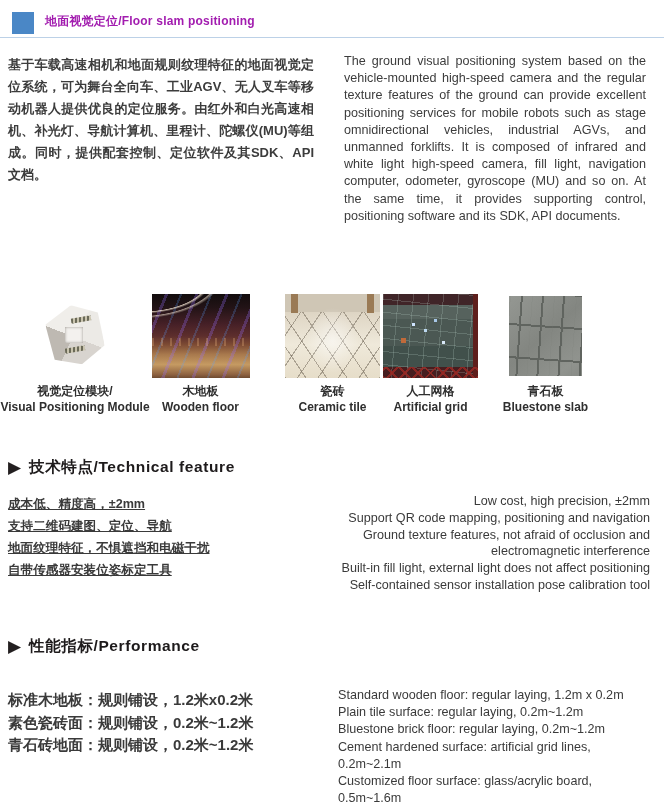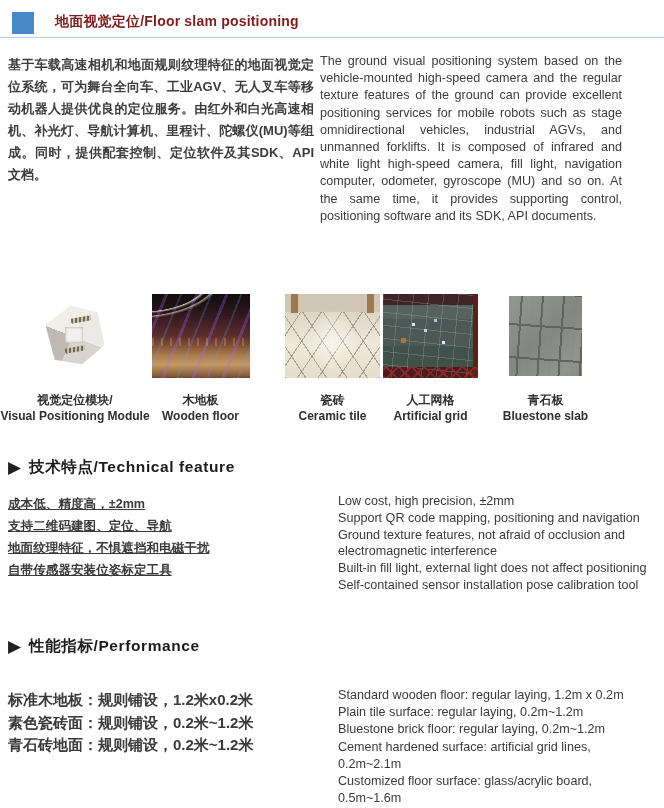--- a/index.html
+++ b/index.html
@@ -6,31 +6,31 @@
   html,body { background:#ffffff; }
   body {
     width:664px; height:808px; position:relative; overflow:hidden;
     font-family:"Liberation Sans","DejaVu Sans",sans-serif;
     color:#3a3a3a;
   }
   .page { position:absolute; inset:0; background:#fff; }
 
   
   .hdr-square { position:absolute; left:12px; top:12px; width:22px; height:22px; background:#4a87c6; }
-  .hdr-title  { position:absolute; left:55px; top:13px; font-size:14px; font-weight:600; color:#7f1d1d; letter-spacing:.2px; }
+  .hdr-title  { position:absolute; left:45px; top:13px; font-size:12px; font-weight:600; color:#a21caf; letter-spacing:.2px; }
   .hdr-rule   { position:absolute; left:0; top:37px; width:664px; height:1px; background:#bcd1e7; }
 
   
   .intro-zh { position:absolute; left:8px;   top:54px; width:306px; font-size:13px; line-height:22px; font-weight:600; text-align:justify; color:#3c3c3c; }
-  .intro-en { position:absolute; left:320px; top:53px; width:302px; font-size:12.6px; line-height:17.2px; text-align:justify; color:#3c3c3c; }
+  .intro-en { position:absolute; left:344px; top:53px; width:302px; font-size:12.6px; line-height:17.2px; text-align:justify; color:#3c3c3c; }
 
   
   .fig { position:absolute; top:294px; display:flex; flex-direction:column; align-items:center; }
   .imgbox { height:84px; display:flex; align-items:flex-start; justify-content:center; overflow:hidden; }
-  .cap { margin-top:14px; text-align:center; font-size:12px; line-height:16px; font-weight:600; color:#2f2f2f; white-space:nowrap; }
+  .cap { margin-top:5px; text-align:center; font-size:12px; line-height:16px; font-weight:600; color:#2f2f2f; white-space:nowrap; }
 
   
   .ph-module { position:relative; width:64px; height:66px; background:#fff; }
   .ph-module .dev {
     position:absolute; left:4px; top:2px; width:56px; height:60px;
     transform:rotate(-8deg);
     clip-path:polygon(50% 0, 96% 18%, 100% 74%, 55% 100%, 8% 86%, 0 26%);
     background:conic-gradient(from 40deg at 46% 52%, #eceae6 0 22%, #d8d4cf 22% 48%, #beb9b2 48% 72%, #f0eeea 72% 100%);
   }
   .ph-module .hole { position:absolute; left:22px; top:24px; width:18px; height:16px; background:#f3f1ee; box-shadow:inset 0 0 3px #9a958e; }
@@ -96,21 +96,21 @@
   .sec-title .tri { font-size:17px; line-height:17px; color:#231f20; }
   .sec-title .txt { font-size:15.5px; font-weight:700; letter-spacing:.6px; }
   .sec-tech { top:457px; }
   .sec-perf { top:636px; }
 
   .list { position:absolute; }
   .list .li { display:block; }
   .tech-zh { left:8px; top:493px; width:320px; font-size:12.6px; font-weight:600; }
   .tech-zh .li { line-height:22px;text-decoration:underline; }
   .tech-en { left:338px; top:493px; width:312px; font-size:12.6px; }
-  .tech-en .li { line-height:16.8px; }
+  .tech-en .li { line-height:16.8px;text-align:right; }
   .perf-zh { left:8px; top:689px; width:320px; font-size:15px; font-weight:700; }
   .perf-zh .li { line-height:22.5px; }
   .perf-en { left:338px; top:687px; width:312px; font-size:12.6px; }
   .perf-en .li { line-height:17.2px; }
 </style>
 </head>
 <body>
 
 <div class="page">
 

